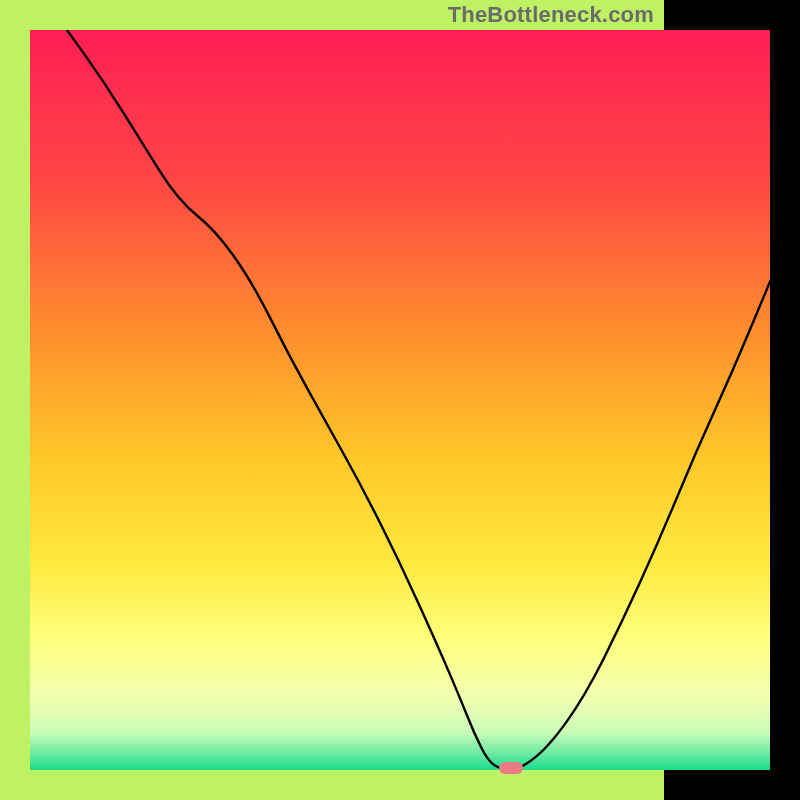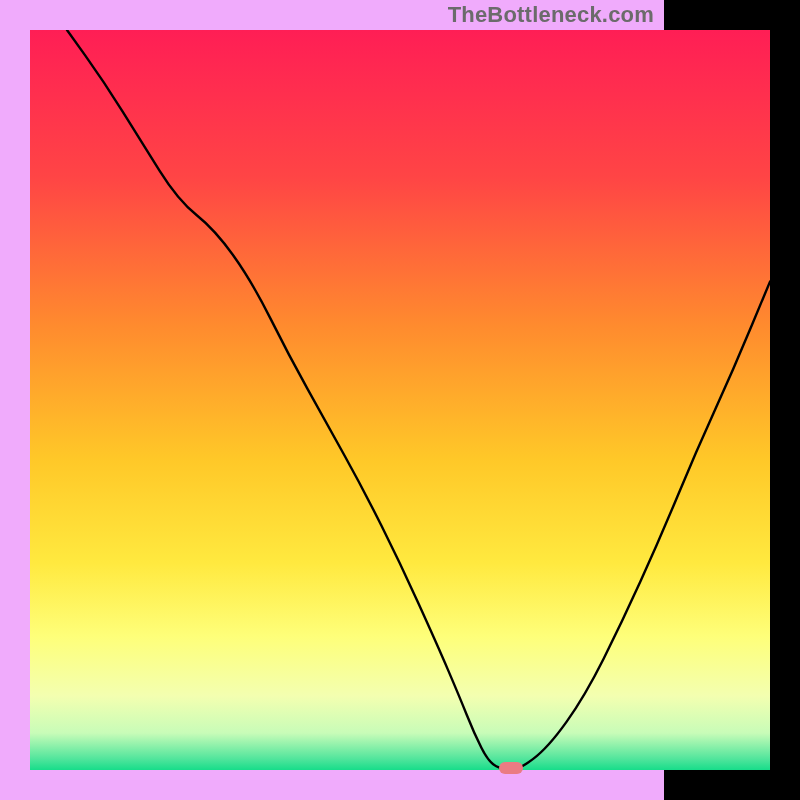--- a/index.html
+++ b/index.html
@@ -7,21 +7,21 @@
     padding: 0;
     width: 800px;
     height: 800px;
     background: #000;
     overflow: hidden;
   }
   .outer {
     position: relative;
     width: 664px;
     height: 800px;
-    background: #f0abfc;
+    background: #bef264;
   }
   .watermark {
     position: absolute;
     top: 2px;
     right: 10px;
     color: #6b6b6b;
     font-family: Arial, Helvetica, sans-serif;
     font-size: 22px;
     font-weight: 600;
     letter-spacing: 0.2px;

